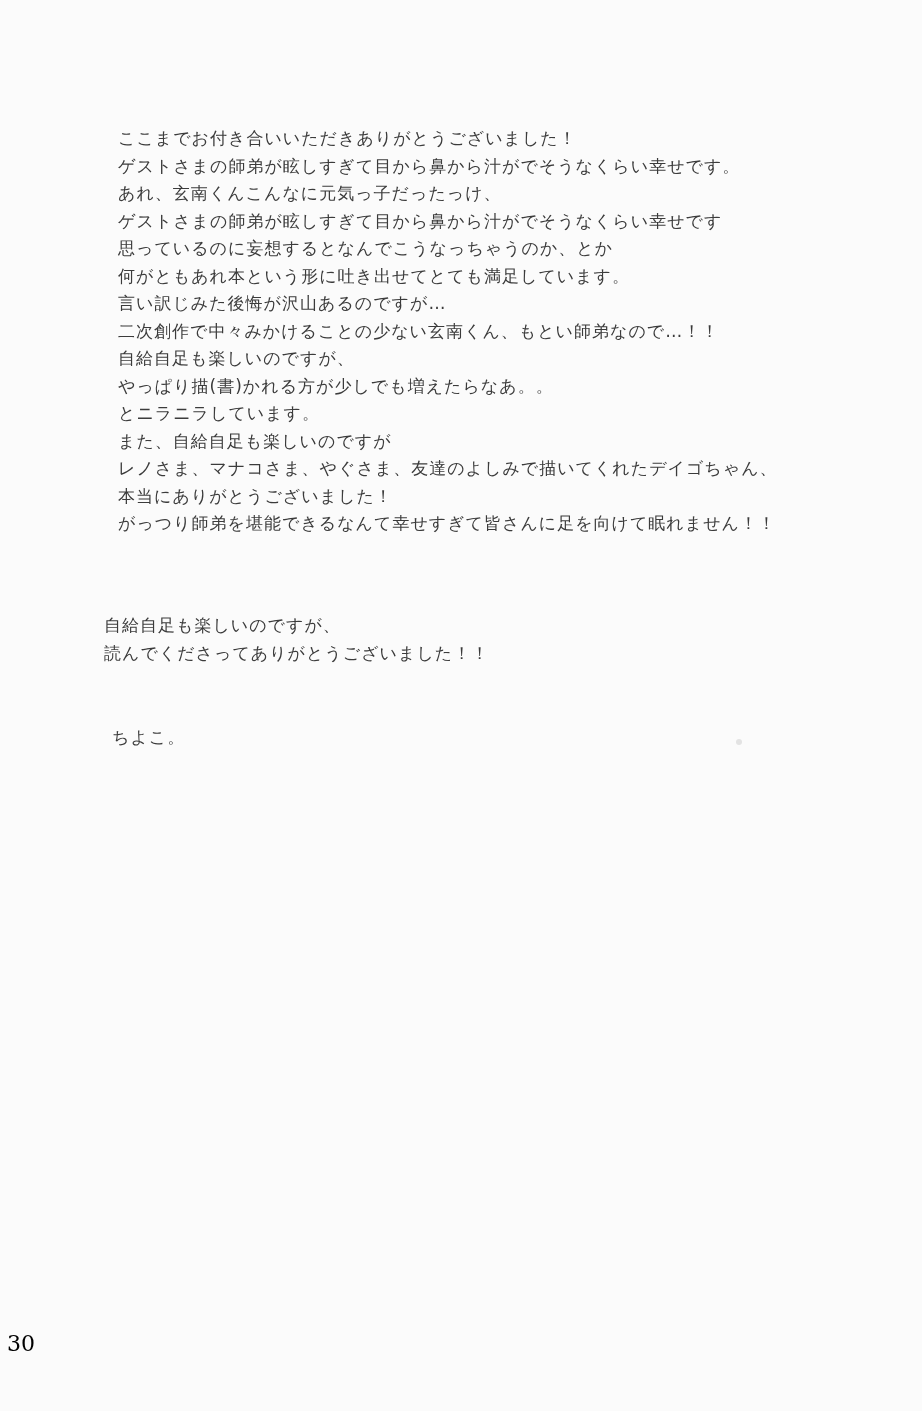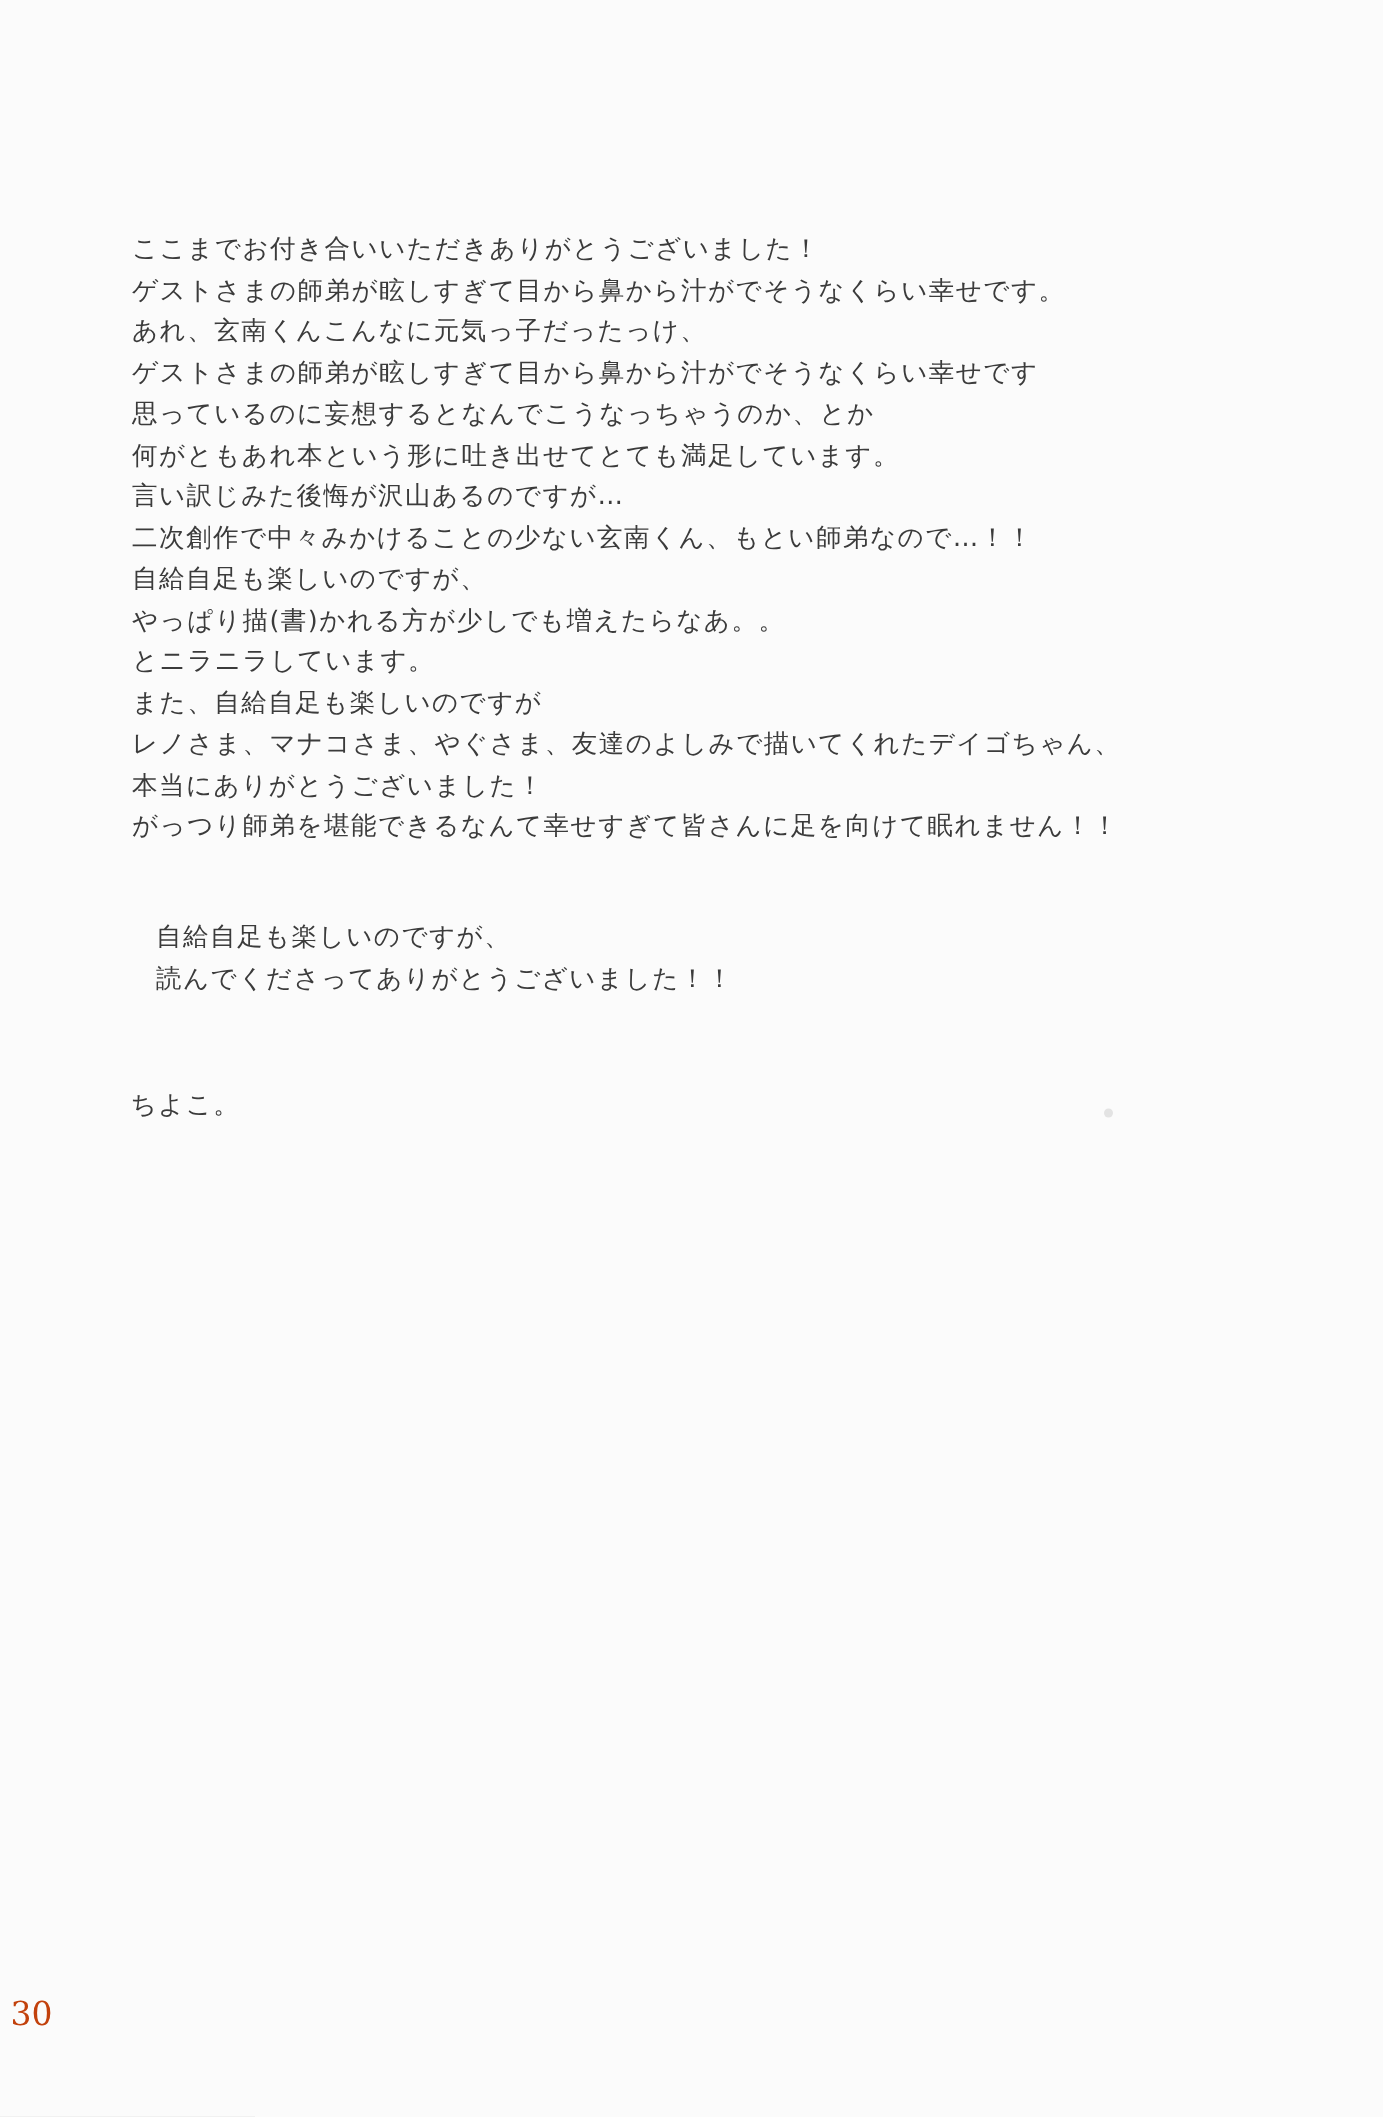--- a/index.html
+++ b/index.html
@@ -9,49 +9,48 @@
   }
   .page {
     position: relative;
     width: 922px;
     height: 1411px;
     background: #fbfbfb;
     overflow: hidden;
   }
   .afterword-main {
     position: absolute;
-    left: 88px;
+    left: 118px;
     top: 125px;
-    margin-top: 28px;
   }
   .afterword-closing {
     position: absolute;
     left: 104px;
     top: 612px;
   }
   .signature-block {
     position: absolute;
-    left: 87px;
+    left: 112px;
     top: 724px;
   }
   .text-line {
     font-size: 17px;
     line-height: 27.5px;
     letter-spacing: 1px;
     color: #3b3b3b;
     white-space: nowrap;
   }
   .page-number {
     position: absolute;
     left: 7px;
     top: 1331px;
     font-family: "DejaVu Serif", serif;
     font-size: 22px;
     line-height: 26px;
-    color: #c2410c;
+    color: #000000;
   }
   .scan-speck {
     position: absolute;
     border-radius: 50%;
     background: #e3e3e3;
   }
   .speck-1 {
     left: 736px;
     top: 739px;
     width: 6px;

